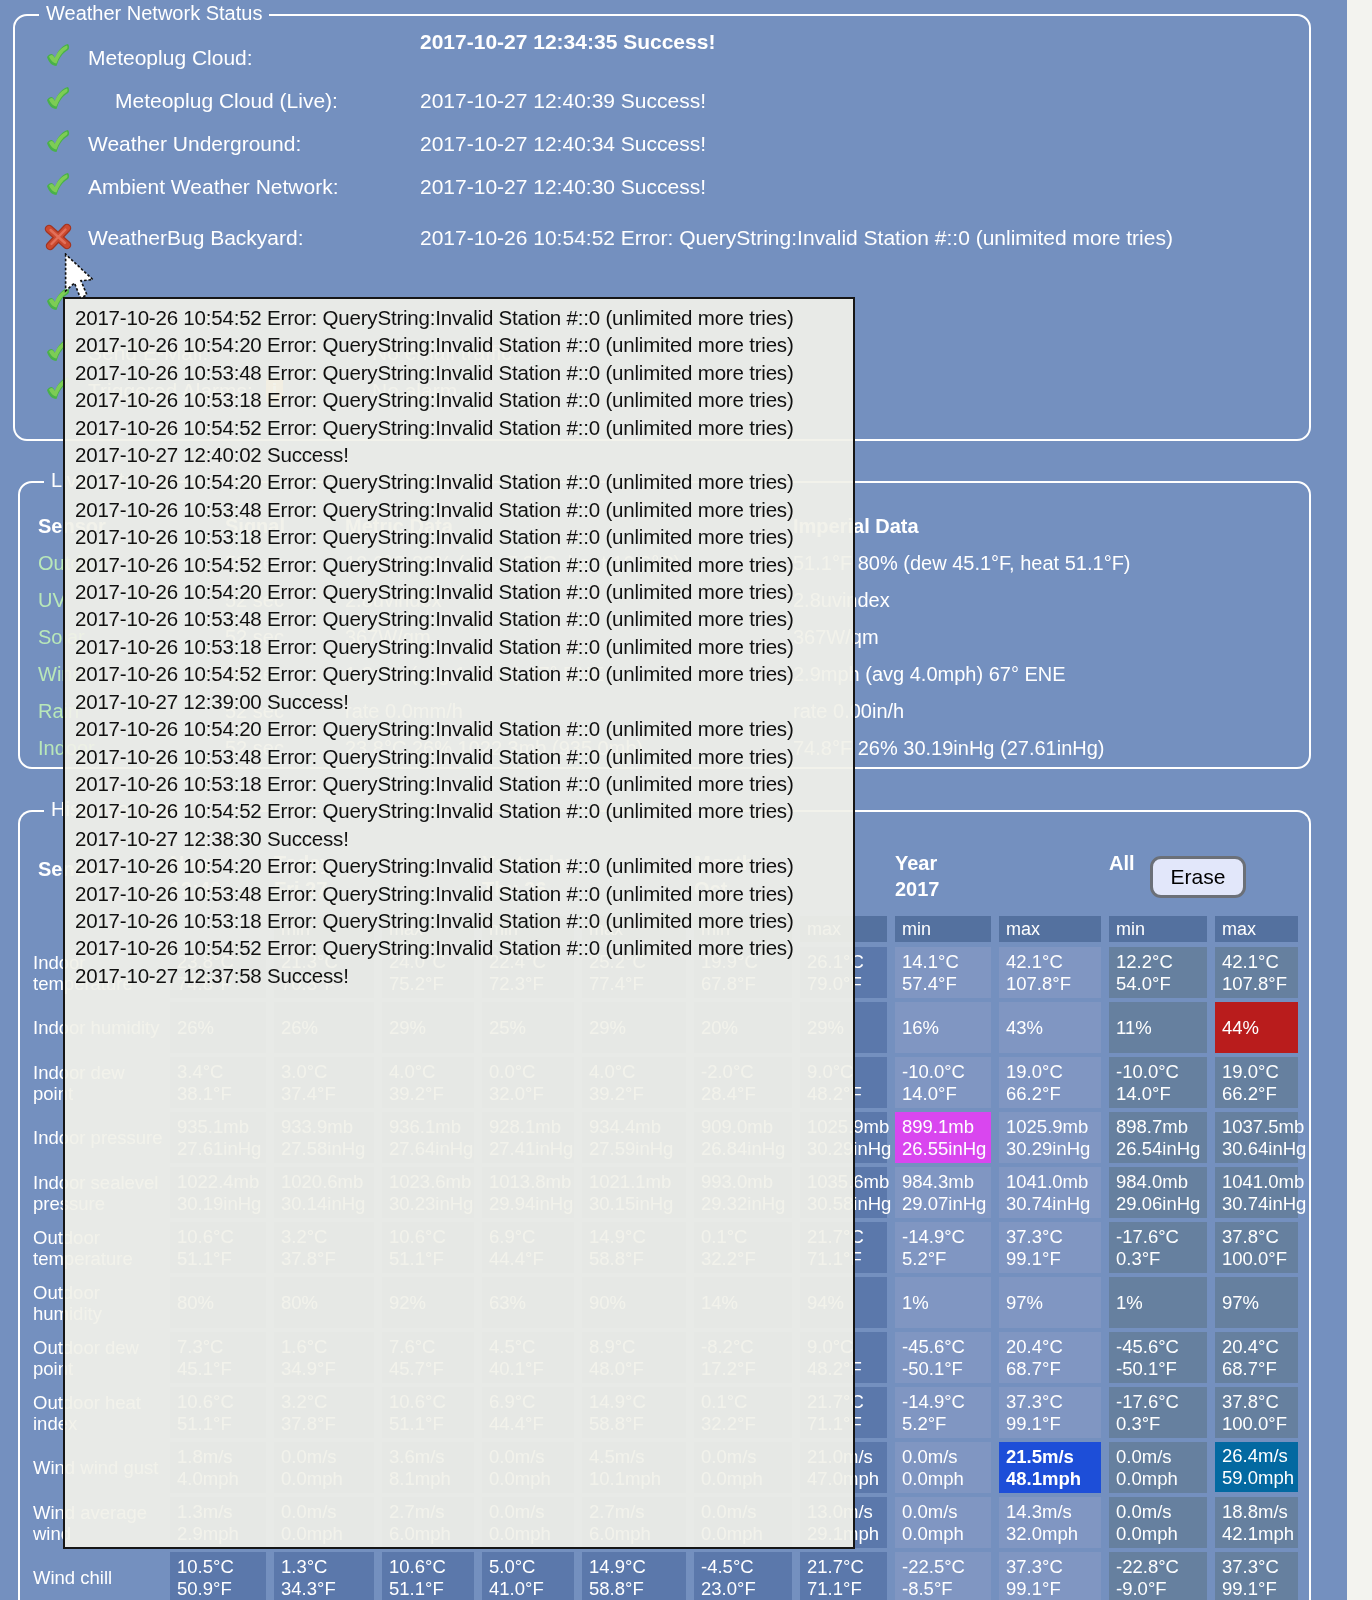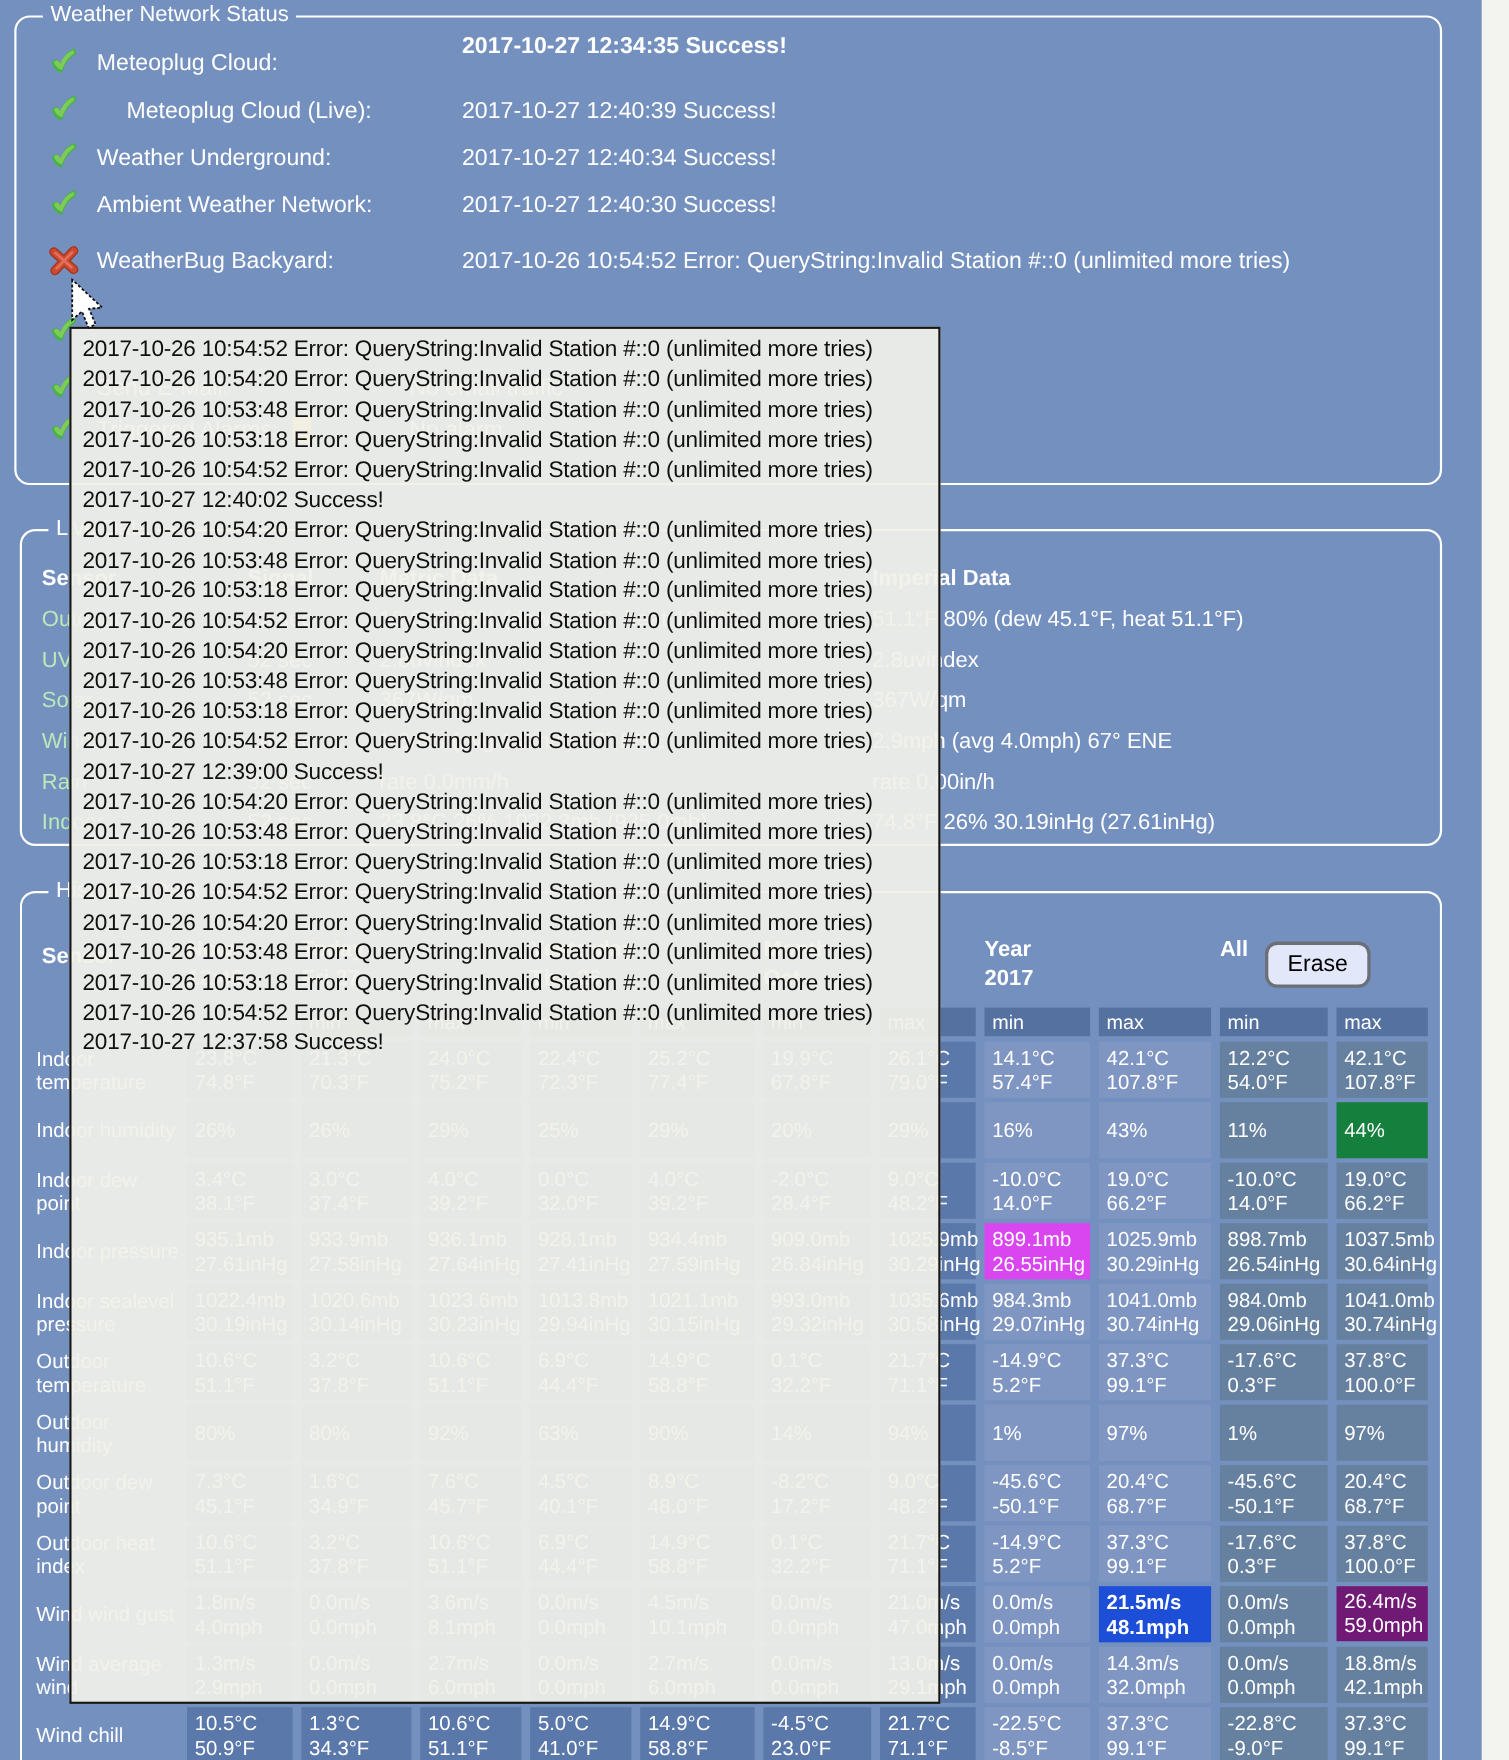--- a/index.html
+++ b/index.html
@@ -177,21 +177,21 @@
       <div class="cell" style="position: absolute; left: 170px; top: 1002px; width: 96px; height: 51px; background: rgb(91, 120, 171);">26%</div>
       <div class="cell" style="position: absolute; left: 274px; top: 1002px; width: 100px; height: 51px; background: rgb(91, 120, 171);">26%</div>
       <div class="cell" style="position: absolute; left: 382px; top: 1002px; width: 92px; height: 51px; background: rgb(91, 120, 171);">29%</div>
       <div class="cell" style="position: absolute; left: 482px; top: 1002px; width: 92px; height: 51px; background: rgb(91, 120, 171);">25%</div>
       <div class="cell" style="position: absolute; left: 582px; top: 1002px; width: 104px; height: 51px; background: rgb(91, 120, 171);">29%</div>
       <div class="cell" style="position: absolute; left: 694px; top: 1002px; width: 98px; height: 51px; background: rgb(91, 120, 171);">20%</div>
       <div class="cell" style="position: absolute; left: 800px; top: 1002px; width: 87px; height: 51px; background: rgb(91, 120, 171);">29%</div>
       <div class="cell" style="position: absolute; left: 895px; top: 1002px; width: 96px; height: 51px; background: rgb(128, 150, 194);">16%</div>
       <div class="cell" style="position: absolute; left: 999px; top: 1002px; width: 102px; height: 51px; background: rgb(128, 150, 194);">43%</div>
       <div class="cell" style="position: absolute; left: 1109px; top: 1002px; width: 98px; height: 51px; background: rgb(102, 128, 159);">11%</div>
-      <div class="cell" style="position: absolute; left: 1215px; top: 1002px; width: 83px; height: 51px; background: #15803d;">44%</div>
+      <div class="cell" style="position: absolute; left: 1215px; top: 1002px; width: 83px; height: 51px; background: #b91c1c;">44%</div>
       <div class="cell rowlabel sensor-green" style="position: absolute; left: 33px; top: 1057px; width: 135px; height: 51px; padding-left: 0px;">Indoor dew point</div>
       <div class="cell" style="position: absolute; left: 170px; top: 1057px; width: 96px; height: 51px; background: rgb(91, 120, 171);">3.4°C
 38.1°F</div>
       <div class="cell" style="position: absolute; left: 274px; top: 1057px; width: 100px; height: 51px; background: rgb(91, 120, 171);">3.0°C
 37.4°F</div>
       <div class="cell" style="position: absolute; left: 382px; top: 1057px; width: 92px; height: 51px; background: rgb(91, 120, 171);">4.0°C
 39.2°F</div>
       <div class="cell" style="position: absolute; left: 482px; top: 1057px; width: 92px; height: 51px; background: rgb(91, 120, 171);">0.0°C
 32.0°F</div>
       <div class="cell" style="position: absolute; left: 582px; top: 1057px; width: 104px; height: 51px; background: rgb(91, 120, 171);">4.0°C
@@ -349,21 +349,21 @@
       <div class="cell" style="position: absolute; left: 694px; top: 1442px; width: 98px; height: 51px; background: rgb(91, 120, 171);">0.0m/s
 0.0mph</div>
       <div class="cell" style="position: absolute; left: 800px; top: 1442px; width: 87px; height: 51px; background: rgb(91, 120, 171);">21.0m/s
 47.0mph</div>
       <div class="cell" style="position: absolute; left: 895px; top: 1442px; width: 96px; height: 51px; background: rgb(128, 150, 194);">0.0m/s
 0.0mph</div>
       <div class="cell" style="position: absolute; left: 999px; top: 1442px; width: 102px; height: 51px; background: #1d4ed8; font-weight: bold;">21.5m/s
 48.1mph</div>
       <div class="cell" style="position: absolute; left: 1109px; top: 1442px; width: 98px; height: 51px; background: rgb(102, 128, 159);">0.0m/s
 0.0mph</div>
-      <div class="cell" style="position: absolute; left: 1215px; top: 1442px; width: 83px; height: 50px; background: #701a75;">26.4m/s
+      <div class="cell" style="position: absolute; left: 1215px; top: 1442px; width: 83px; height: 50px; background: #0369a1;">26.4m/s
 59.0mph</div>
       <div class="cell rowlabel sensor-green" style="position: absolute; left: 33px; top: 1497px; width: 135px; height: 51px; padding-left: 0px;">Wind average wind</div>
       <div class="cell" style="position: absolute; left: 170px; top: 1497px; width: 96px; height: 51px; background: rgb(91, 120, 171);">1.3m/s
 2.9mph</div>
       <div class="cell" style="position: absolute; left: 274px; top: 1497px; width: 100px; height: 51px; background: rgb(91, 120, 171);">0.0m/s
 0.0mph</div>
       <div class="cell" style="position: absolute; left: 382px; top: 1497px; width: 92px; height: 51px; background: rgb(91, 120, 171);">2.7m/s
 6.0mph</div>
       <div class="cell" style="position: absolute; left: 482px; top: 1497px; width: 92px; height: 51px; background: rgb(91, 120, 171);">0.0m/s
 0.0mph</div>
@@ -419,20 +419,21 @@
       <div>2017-10-26 10:54:52 Error: QueryString:Invalid Station #::0 (unlimited more tries)</div>
       <div>2017-10-26 10:54:20 Error: QueryString:Invalid Station #::0 (unlimited more tries)</div>
       <div>2017-10-26 10:53:48 Error: QueryString:Invalid Station #::0 (unlimited more tries)</div>
       <div>2017-10-26 10:53:18 Error: QueryString:Invalid Station #::0 (unlimited more tries)</div>
       <div>2017-10-26 10:54:52 Error: QueryString:Invalid Station #::0 (unlimited more tries)</div>
       <div>2017-10-27 12:39:00 Success!</div>
       <div>2017-10-26 10:54:20 Error: QueryString:Invalid Station #::0 (unlimited more tries)</div>
       <div>2017-10-26 10:53:48 Error: QueryString:Invalid Station #::0 (unlimited more tries)</div>
       <div>2017-10-26 10:53:18 Error: QueryString:Invalid Station #::0 (unlimited more tries)</div>
       <div>2017-10-26 10:54:52 Error: QueryString:Invalid Station #::0 (unlimited more tries)</div>
+      <div>2017-10-27 12:38:30 Success!</div>
       <div>2017-10-26 10:54:20 Error: QueryString:Invalid Station #::0 (unlimited more tries)</div>
       <div>2017-10-26 10:53:48 Error: QueryString:Invalid Station #::0 (unlimited more tries)</div>
       <div>2017-10-26 10:53:18 Error: QueryString:Invalid Station #::0 (unlimited more tries)</div>
       <div>2017-10-26 10:54:52 Error: QueryString:Invalid Station #::0 (unlimited more tries)</div>
       <div>2017-10-27 12:37:58 Success!</div>
     </div>
 
   <svg class="abs" style="left:58px;top:253px;z-index:20;" width="46" height="52" viewBox="0 0 30 44">
     <polygon points="2,1 2,32 9.5,25.5 14.5,38 20,35.5 15,23.5 25,22.5" fill="#ffffff" stroke="#111111" stroke-width="1.4" stroke-dasharray="2.2,1.6"></polygon>
   </svg>

